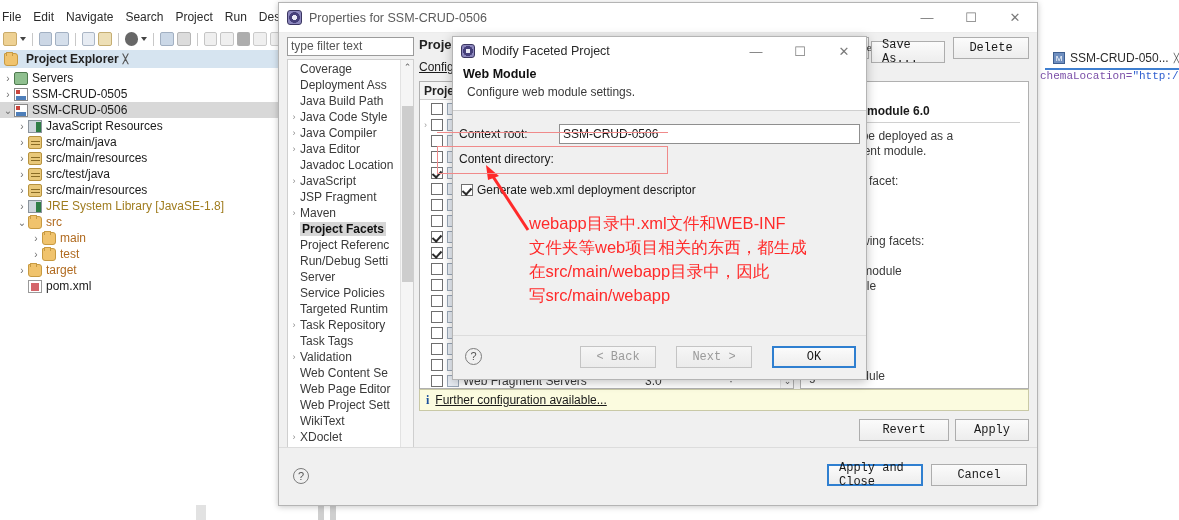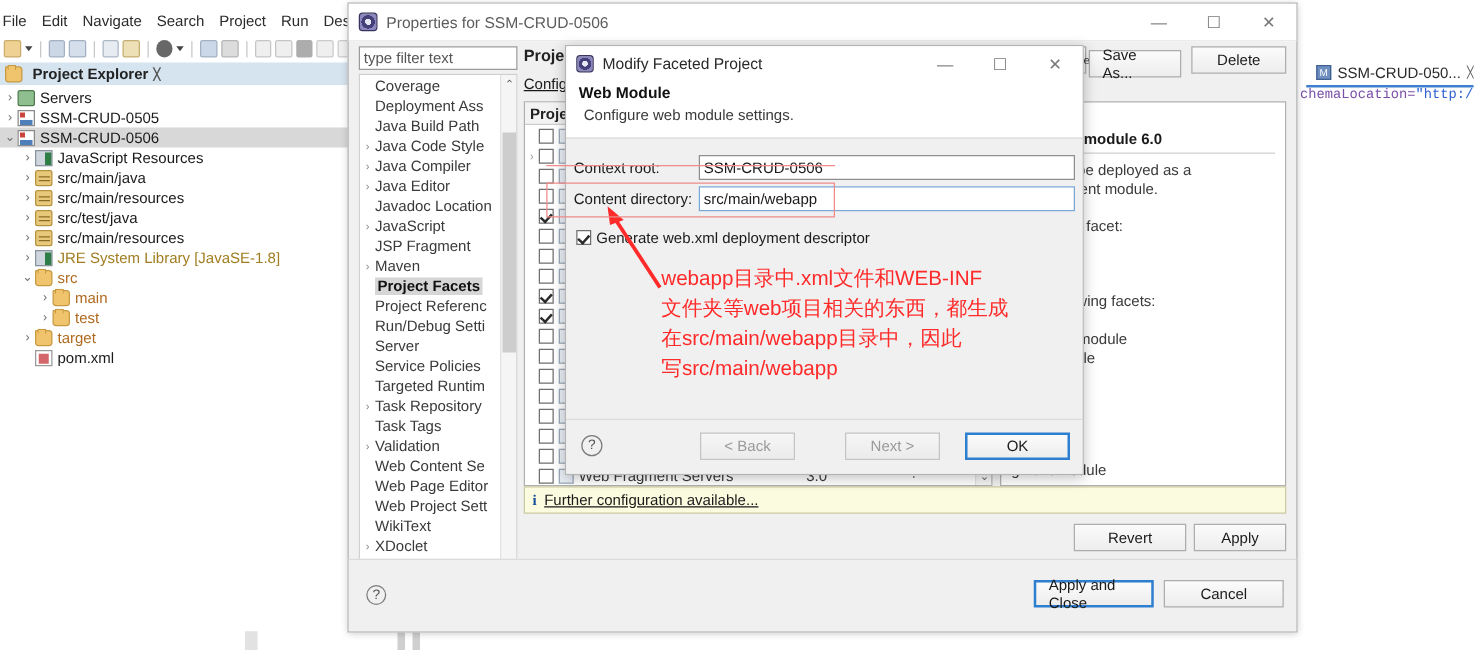--- a/index.html
+++ b/index.html
@@ -173,21 +173,21 @@
   }
   .detail-h { font-size:12px; font-weight:bold; color:#1a1a1a; }
   .detail-hr { height:1px; background:#d0d0d0; margin:4px 0 6px; }
   .detail-p { font-size:12px; color:#3a3a3a; line-height:15px; margin-bottom:8px; }
 
   .runtime-bar { position:absolute; left:0; top:18px; right:0; height:22px; display:flex; align-items:center; gap:6px; }
   .btn {
     border:1px solid #adadad; background:linear-gradient(#fbfbfb,#ededed);
     font-size:12px; color:#1a1a1a; height:22px; padding:0 10px;
     display:inline-flex; align-items:center; justify-content:center;
-    font-family:Liberation Sans, sans-serif;
+    font-family:Liberation Mono, monospace;
   }
   .btn.def { border:2px solid #2f7fd0; }
   .combo-arrow {
     width:22px; height:22px; border:1px solid #adadad; background:linear-gradient(#fbfbfb,#ededed);
     display:flex; align-items:center; justify-content:center; font-size:9px; color:#333;
   }
 
   .infobar {
     position:absolute; left:0; bottom:32px; right:0; height:22px;
     background:#fbfbdf; border:1px solid #c9c9a6;
@@ -766,33 +766,32 @@
     </div>
 
     <div class="mfp-main">
       <div style="height:12px;"></div>
       <div class="field-row">
         <span class="fl">Context root:</span>
         <span class="fi">SSM-CRUD-0506</span>
       </div>
       <div class="field-row">
         <span class="fl">Content directory:</span>
-        <span class="fi focus">src/main/webapp</span>
       </div>
       <div class="chk-row">
         <span class="cbx on"></span>
         <span>Generate web.xml deployment descriptor</span>
       </div>
     </div>
 
     <div class="mfp-foot">
       <div class="help">?</div>
       <div class="btns">
         <div class="btn dis" style="width:76px;">&lt; Back</div>
-        <div class="btn dis" style="width:76px;margin-left:20px;">Next &gt;</div>
+        <div class="btn dis" style="width:76px;">Next &gt;</div>
         <div class="btn def" style="width:84px;">OK</div>
       </div>
     </div>
   </div>
 
   <svg class="anno">
     <line x1="528" y1="230" x2="490" y2="172" stroke="#ff2a2a" stroke-width="3"></line>
     <polygon points="486,165 499,176 488,180" fill="#ff2a2a"></polygon>
   </svg>
   <div class="anno-box" style="left:437px;top:146px;width:231px;height:28px;"></div>

